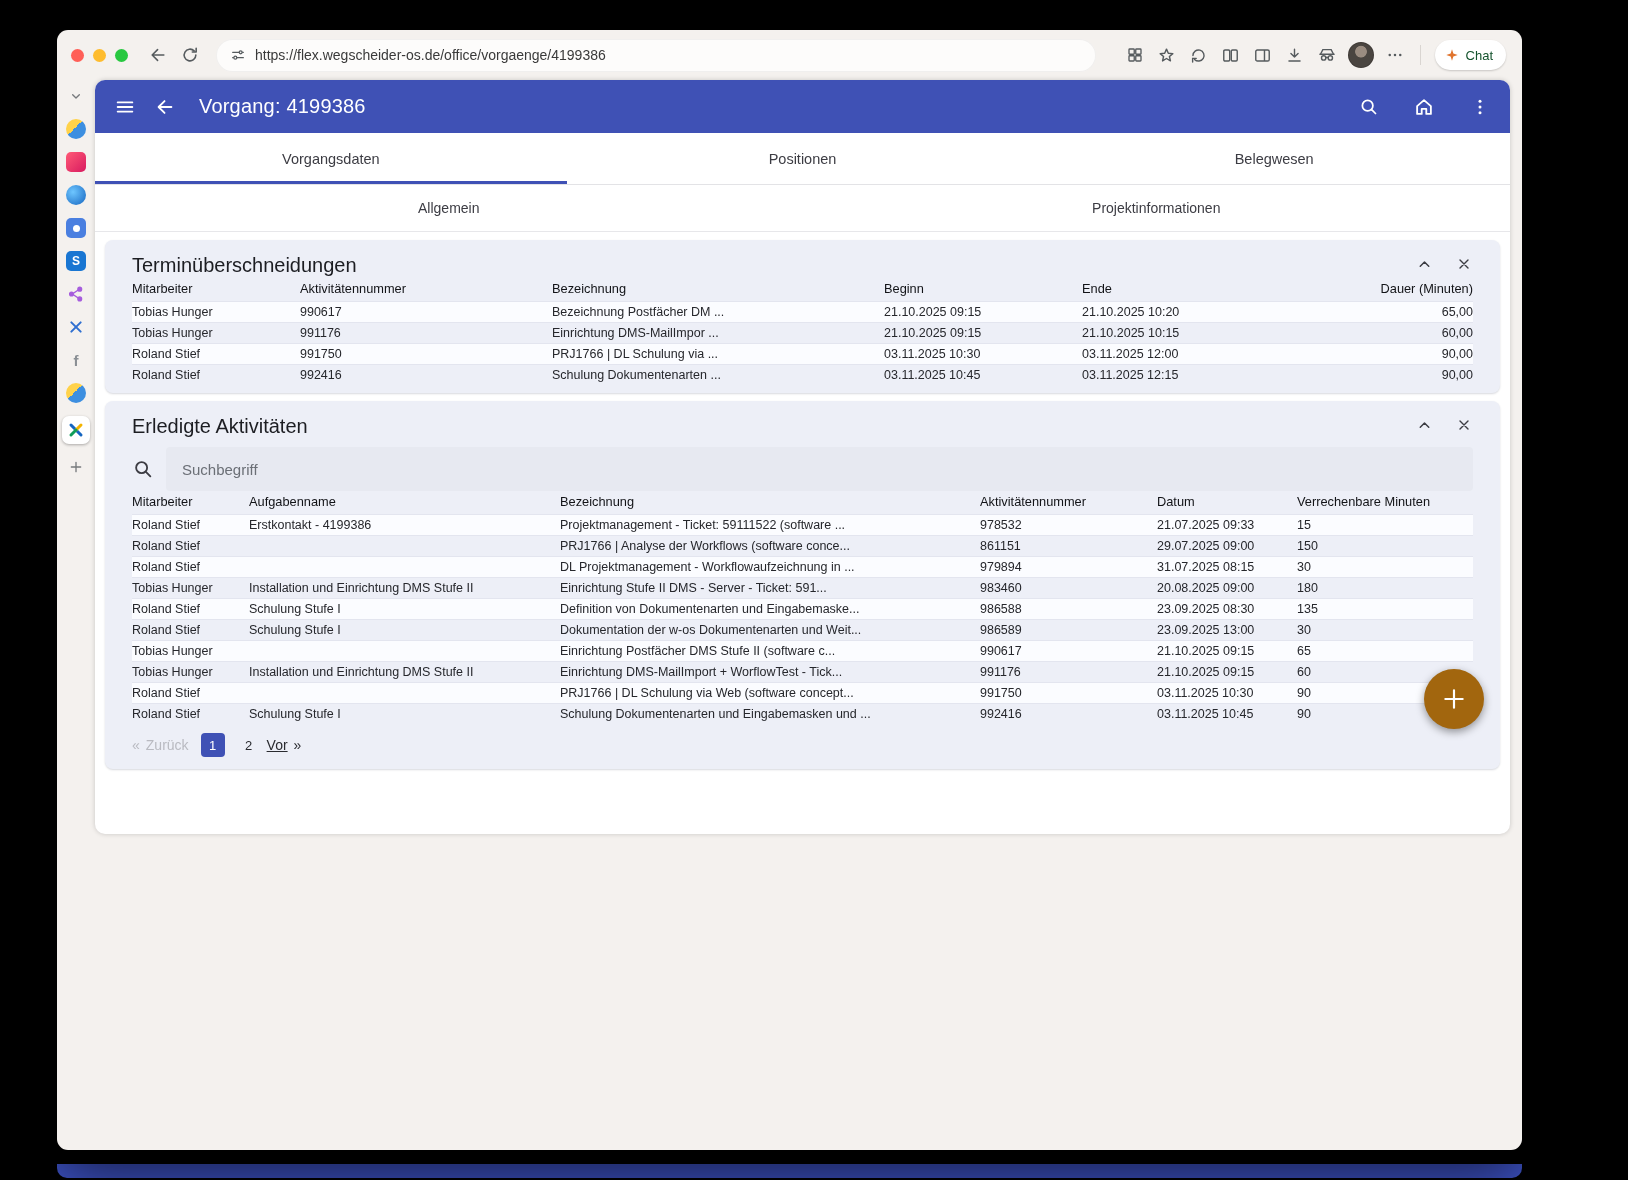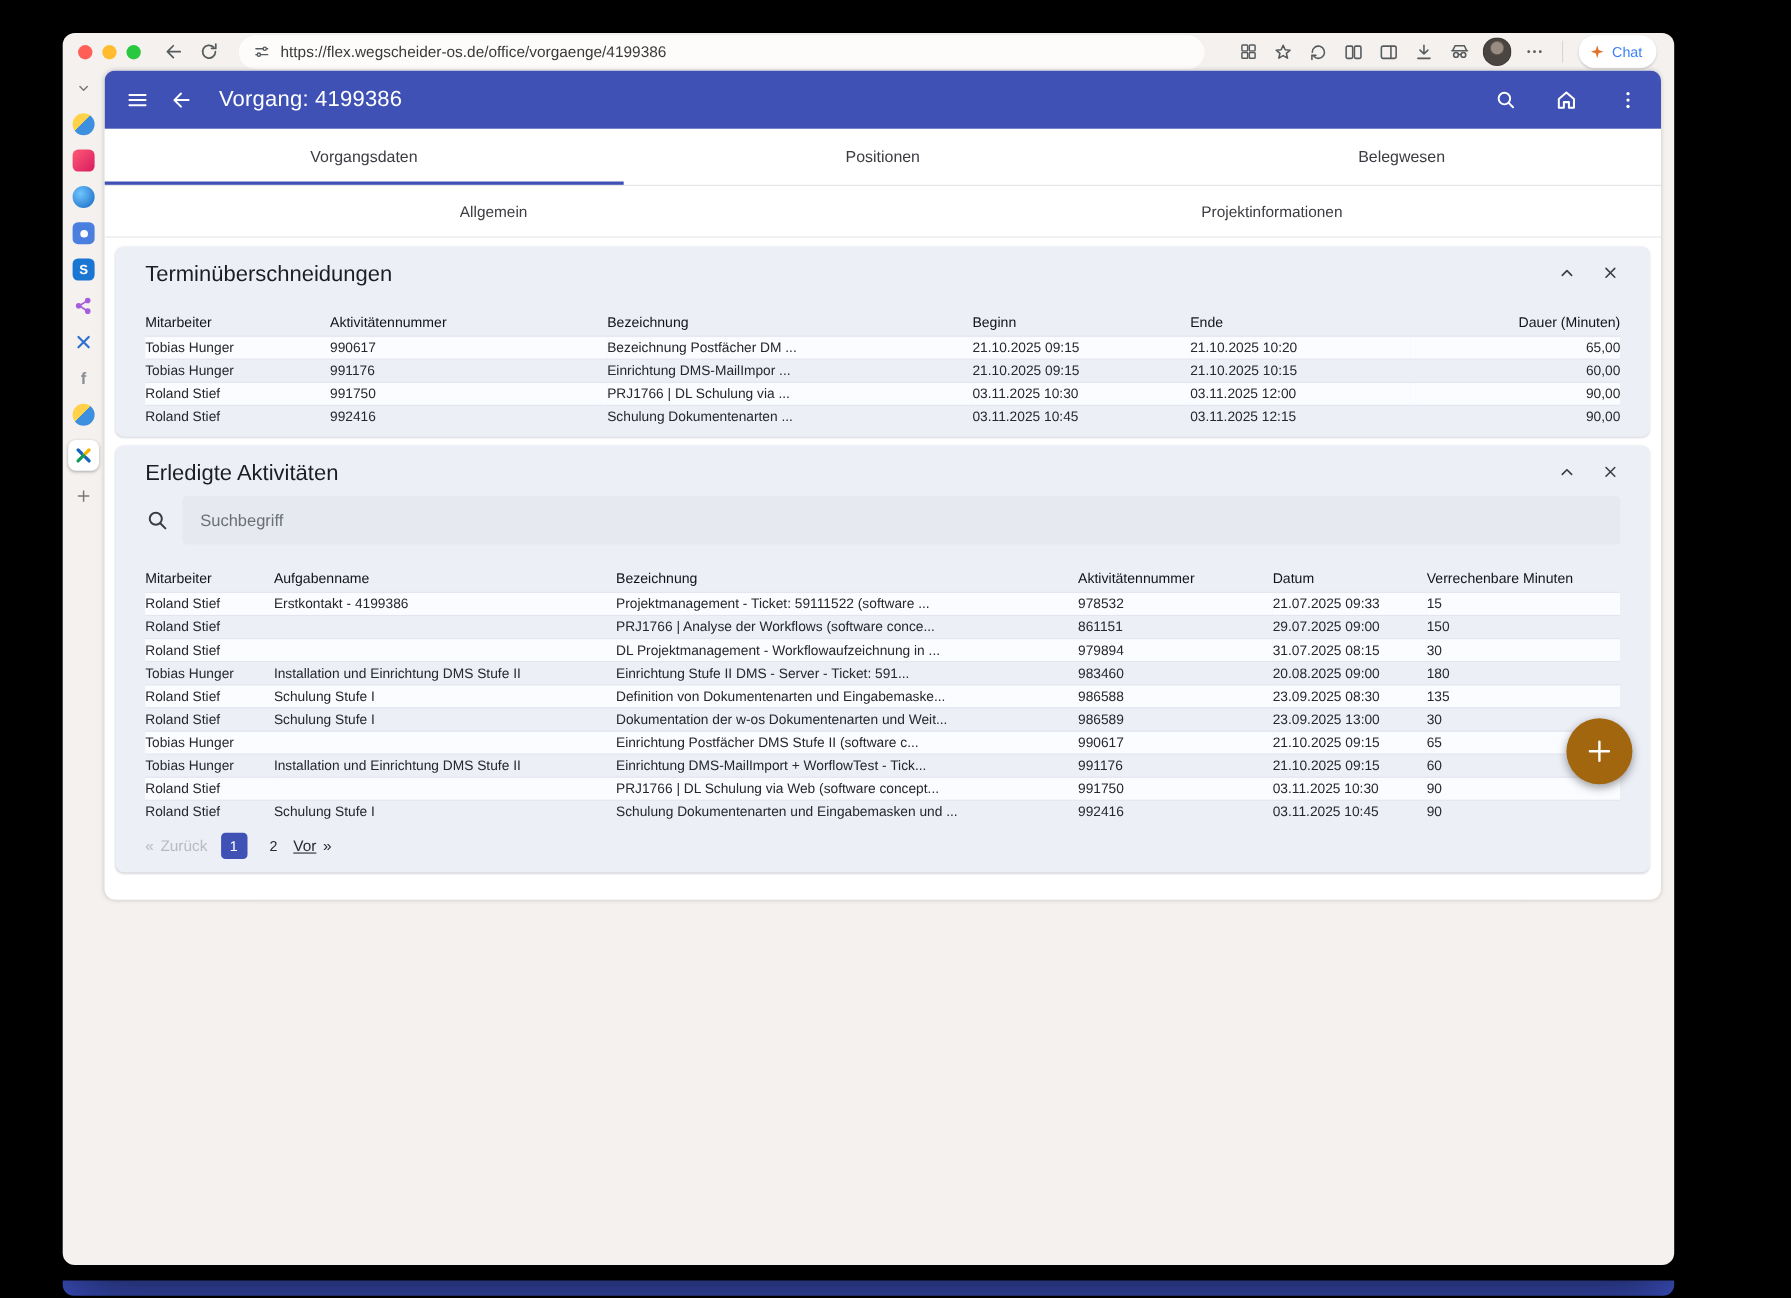--- a/index.html
+++ b/index.html
@@ -8,38 +8,38 @@
   :root { --accent:#3f51b5; --fab:#a2660e; --chatorange:#e0742e; }
 
   .behind-strip { position:absolute; left:57px; width:1465px; bottom:2px; height:14px;
                   background:#3d52c5; border-radius:0 0 10px 10px; z-index:0; }
 
   .window { position:absolute; left:57px; top:30px; width:1465px; height:1120px;
             background:#f4f1ee; border-radius:11px; overflow:hidden; z-index:1;
             box-shadow:0 24px 60px rgba(0,0,0,.65); }
 
   
-  .toolbar { height:34px; display:flex; align-items:center; padding:0 16px 0 14px; }
+  .toolbar { height:50px; display:flex; align-items:center; padding:0 16px 0 14px; }
   .traffic { display:flex; gap:9px; margin-right:14px; }
   .tl { width:13px; height:13px; border-radius:50%; }
   .tl.r{background:#ff5f57}.tl.y{background:#febc2e}.tl.g{background:#28c840}
   .tbtn { width:22px; height:22px; color:#565b5e; display:flex; align-items:center; justify-content:center; margin:0 5px; }
   .urlbar { width:880px; height:33px; background:#fdfcfb; border-radius:17px; display:flex;
             align-items:center; padding:0 14px; gap:9px; margin-left:10px;
             box-shadow:inset 0 0 0 1px rgba(0,0,0,.05); }
   .url { font-size:14px; color:#3a3a3a; white-space:nowrap; overflow:hidden; }
   .tb-right { margin-left:auto; display:flex; align-items:center; gap:10px; color:#565b5e; }
   .tb-ic { width:22px; height:22px; display:flex; align-items:center; justify-content:center; }
   .avatar { width:26px; height:26px; border-radius:50%;
             background:radial-gradient(circle at 50% 36%, #9a8c80 0 28%, #4a4540 32%);
             border:1px solid rgba(0,0,0,.15); }
   .vdiv { width:1px; height:20px; background:#d9d5d1; margin:0 4px; }
   .chat { height:30px; background:#fff; border-radius:15px; display:flex; align-items:center;
           gap:6px; padding:0 13px 0 9px; box-shadow:0 1px 2px rgba(0,0,0,.18);
-          font-size:13px; color:#3b82f6;text-align:center; }
+          font-size:13px; color:#14532d;text-align:center; }
 
   
   .main { display:flex; height:1070px; }
   .rail { width:38px; display:flex; flex-direction:column; align-items:center; padding-top:6px; gap:13px; }
   .fi { width:20px; height:20px; border-radius:5px; display:flex; align-items:center;
         justify-content:center; font-size:12px; font-weight:bold; color:#fff; overflow:hidden; }
   .fi.round { border-radius:50%; }
   .railbtn { color:#76797c; width:20px; height:20px; display:flex; align-items:center; justify-content:center; }
   .active-app { width:28px; height:28px; background:#fff; border-radius:7px;
                 box-shadow:0 1px 3px rgba(0,0,0,.3); display:flex; align-items:center; justify-content:center; }
@@ -62,21 +62,21 @@
   .tab.active::after { content:""; position:absolute; left:0; right:0; bottom:0; height:3px;
                        background:var(--accent); }
 
   .card { margin:8px 10px 0; background:#edeff7; border-radius:8px; padding:12px 27px 8px;
           box-shadow:0 1px 2px rgba(60,64,90,.2); }
   .card-head { display:flex; align-items:flex-start; }
   .card-title { font-size:20px; color:#1c1d22; line-height:26px; }
   .card-actions { margin-left:auto; display:flex; gap:22px; color:#3c3c43; padding-top:3px; }
   .ca-btn { width:18px; height:18px; display:flex; align-items:center; justify-content:center; }
 
-  table { width:100%; border-collapse:collapse; table-layout:fixed; margin-top:20px; }
+  table { width:100%; border-collapse:collapse; table-layout:fixed; margin-top:0; }
   th { text-align:left; font-weight:normal; color:#121317; font-size:12.8px;
        padding:3px 10px 5px 0; white-space:nowrap; overflow:hidden; }
   td { font-size:12.5px; color:#26272c; padding:0 10px 0 0; height:20px; line-height:20px;
        white-space:nowrap; overflow:hidden; }
   tbody tr { border-top:1px solid #e3e5ef; }
   tbody tr:nth-child(odd) { background:#fbfcff; }
   .t-overlaps th:last-child, .t-overlaps td:last-child { text-align:right; padding-right:0; }
 
   .searchrow { display:flex; align-items:center; gap:12px; margin-top:8px; }
   .searchrow .mag { color:#3c3c43; flex:0 0 auto; width:22px; height:22px; }

